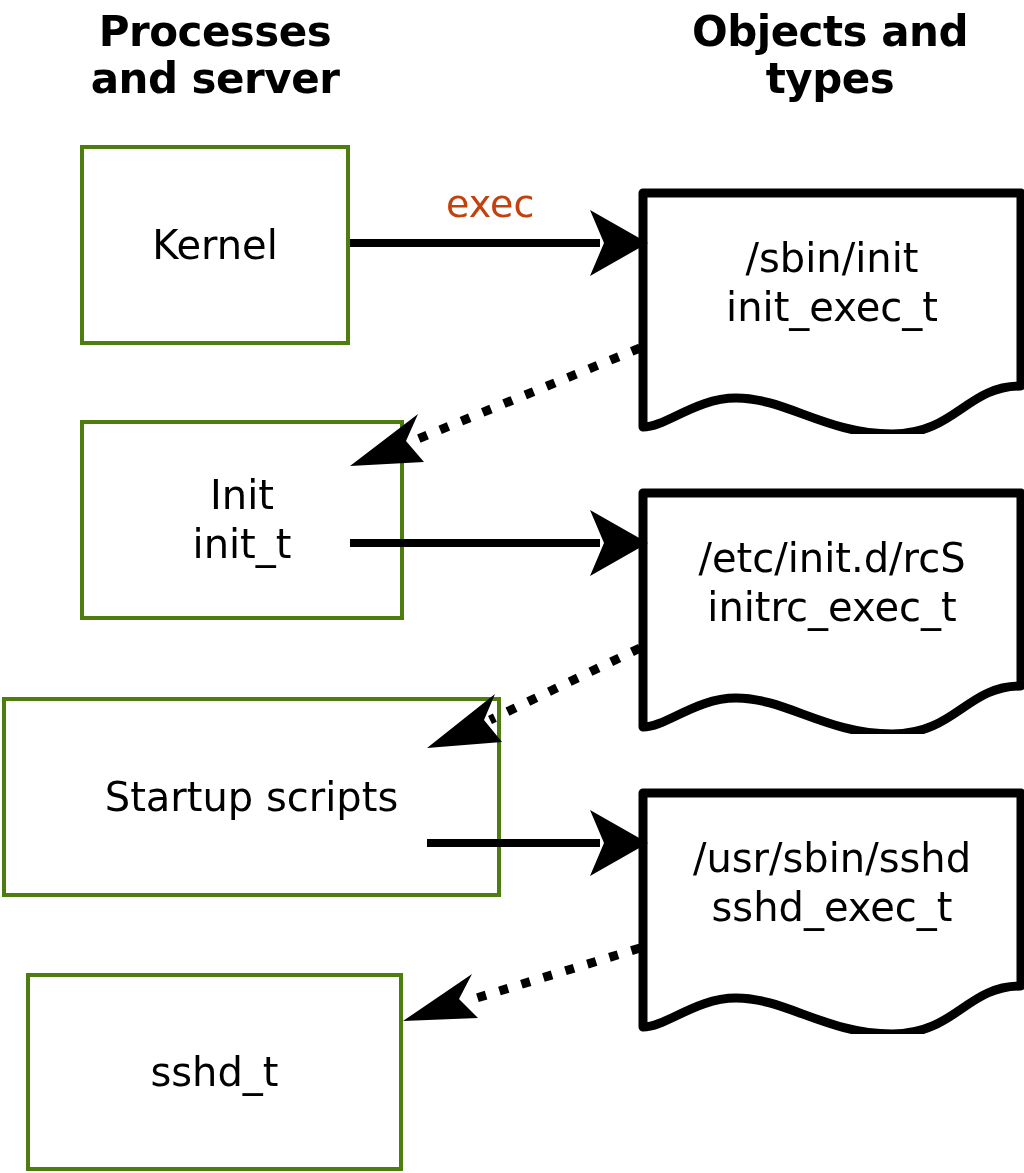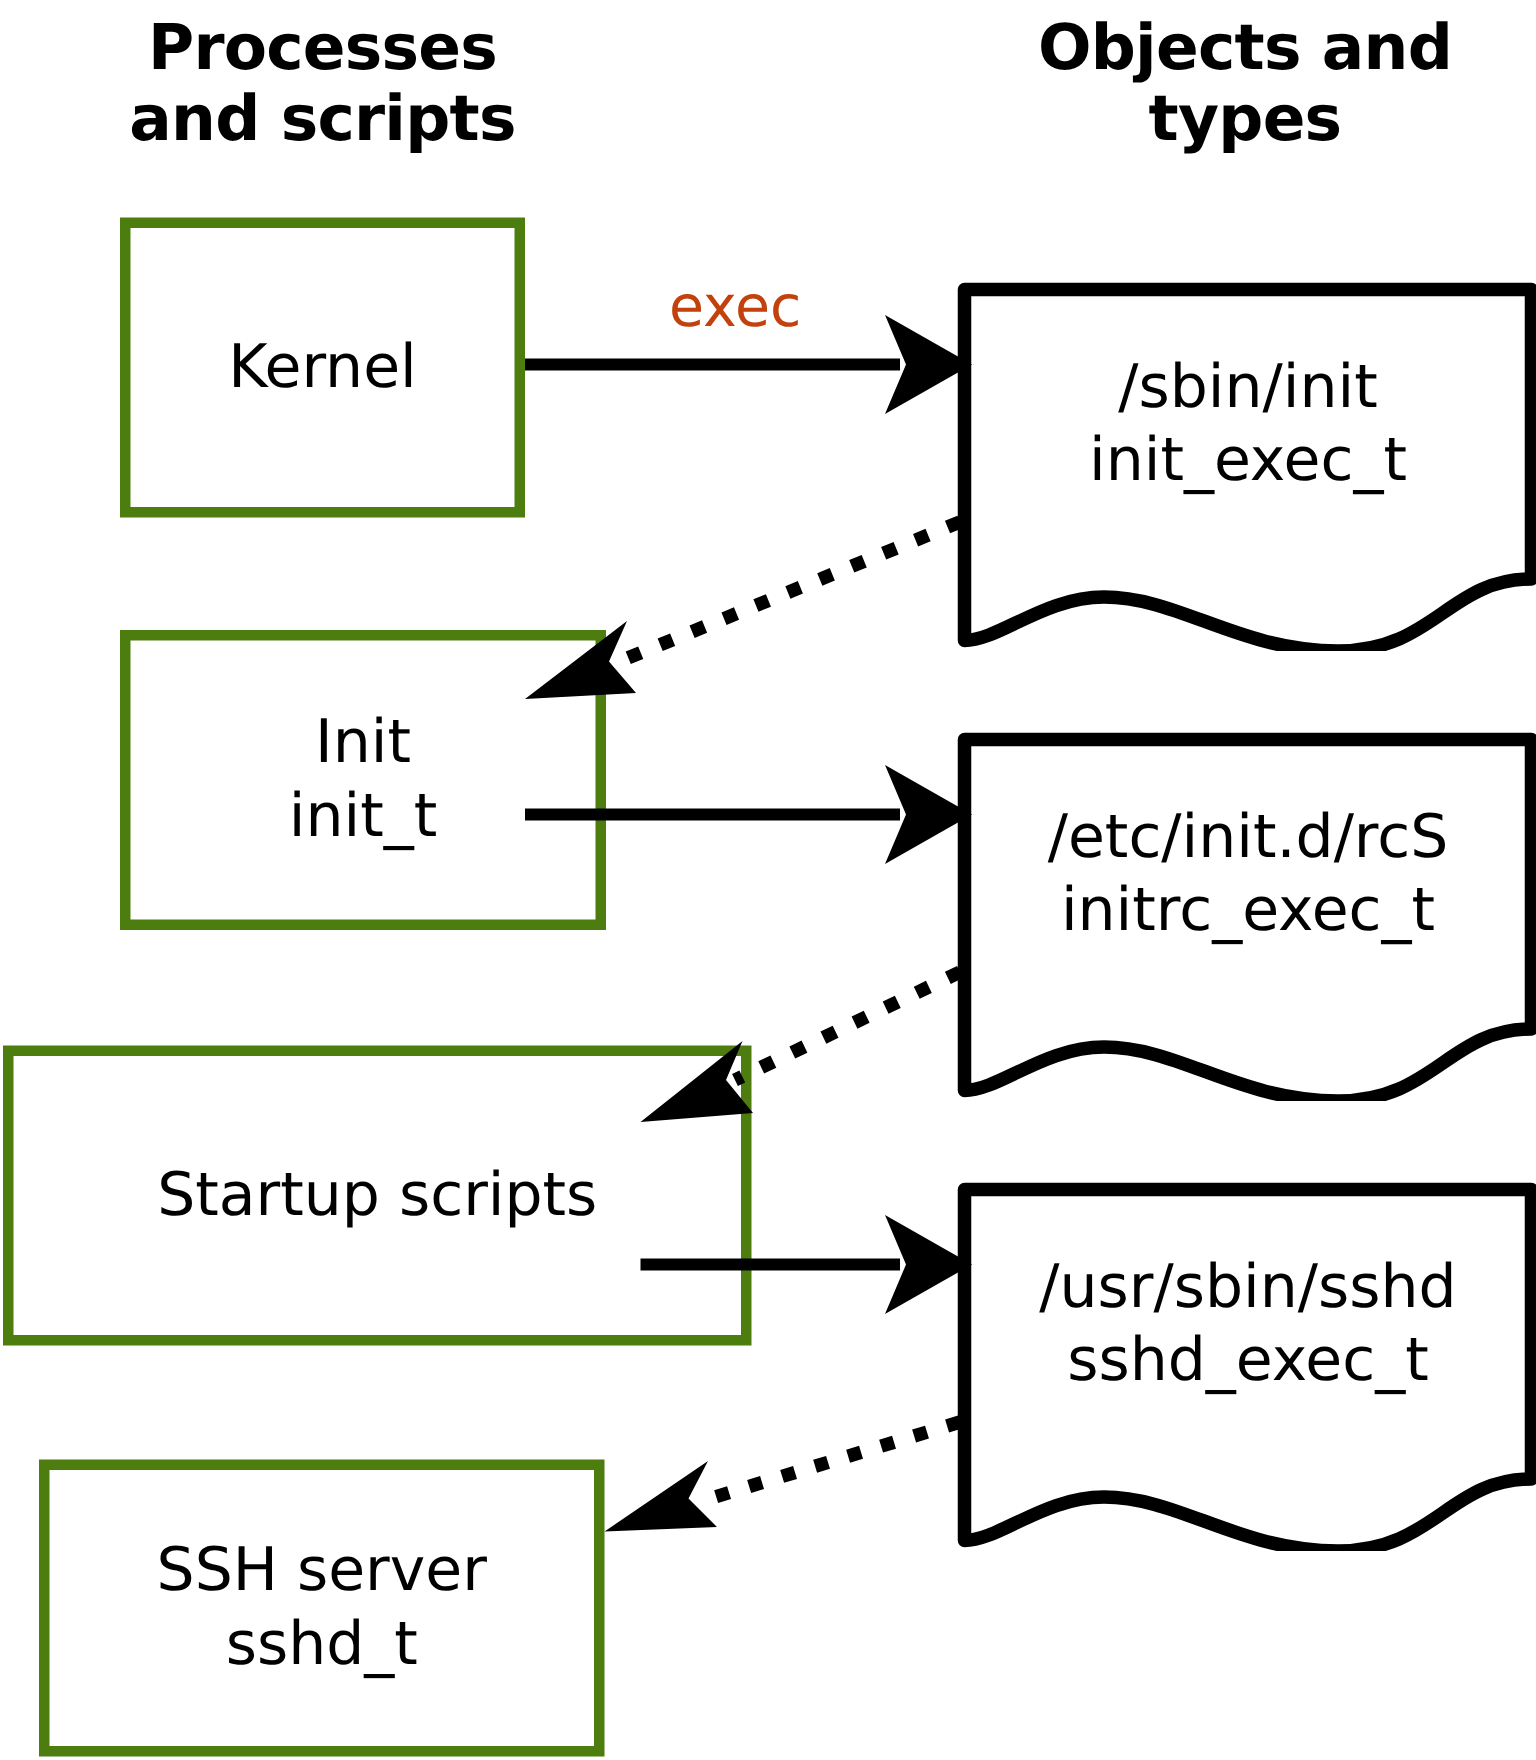--- a/index.html
+++ b/index.html
@@ -23,21 +23,21 @@
     color: #000000;
     text-align: center;
     white-space: pre-line;
     letter-spacing: -0.5px;
   }
   #header-left  { left: 15px;  top: 8px; width: 400px; }
   #header-right { left: 630px; top: 8px; width: 400px; }
 
   .proc-box {
     position: absolute;
-    border: 7px solid #4d7c0f;
+    border: 4px solid #4d7c0f;
     background: #ffffff;
     box-sizing: border-box;
     display: flex;
     flex-direction: column;
     align-items: center;
     justify-content: center;
   }
   .proc-box .line {
     font-size: 40px;
     line-height: 1.22;
@@ -74,39 +74,38 @@
     color: #c2410c;
     white-space: nowrap;
   }
 </style>
 </head>
 <body>
 
 <div id="canvas">
 
   <div class="col-header" id="header-left">Processes
-and scripts</div>
+and server</div>
   <div class="col-header" id="header-right">Objects and
 types</div>
 
   <div class="proc-box" style="left:80px; top:145px; width:270px; height:200px;">
     <div class="line">Kernel</div>
   </div>
 
   <div class="proc-box" style="left:80px; top:420px; width:324px; height:200px;">
     <div class="line">Init</div>
     <div class="line">init_t</div>
   </div>
 
   <div class="proc-box" style="left:2px; top:697px; width:499px; height:200px;">
     <div class="line">Startup scripts</div>
   </div>
 
   <div class="proc-box" style="left:26px; top:973px; width:377px; height:198px;">
-    <div class="line">SSH server</div>
     <div class="line">sshd_t</div>
   </div>
 
   <div class="doc-shape" style="left:636px; top:186px; width:392px; height:248px;">
     <svg width="392" height="248" viewBox="0 0 392 248" aria-hidden="true">
       <path d="M 7 241 L 7 7 L 385 7 L 385 200
                C 330 200 320 248 256 248
                C 190 248 150 212 100 212
                C 60 212 30 241 7 241 Z" fill="#ffffff" stroke="#000000" stroke-width="9" stroke-linejoin="round" stroke-linecap="round"></path>
     </svg>

